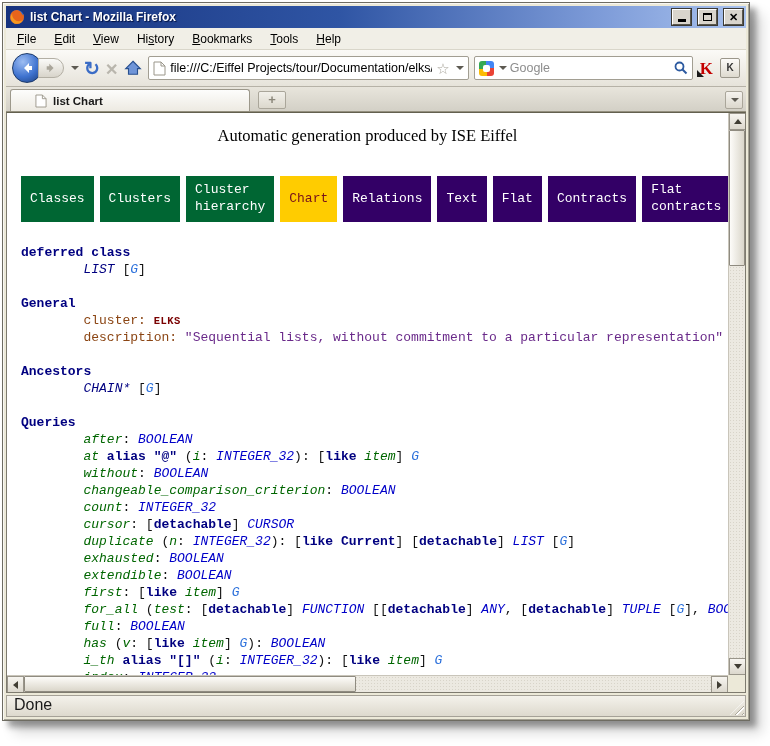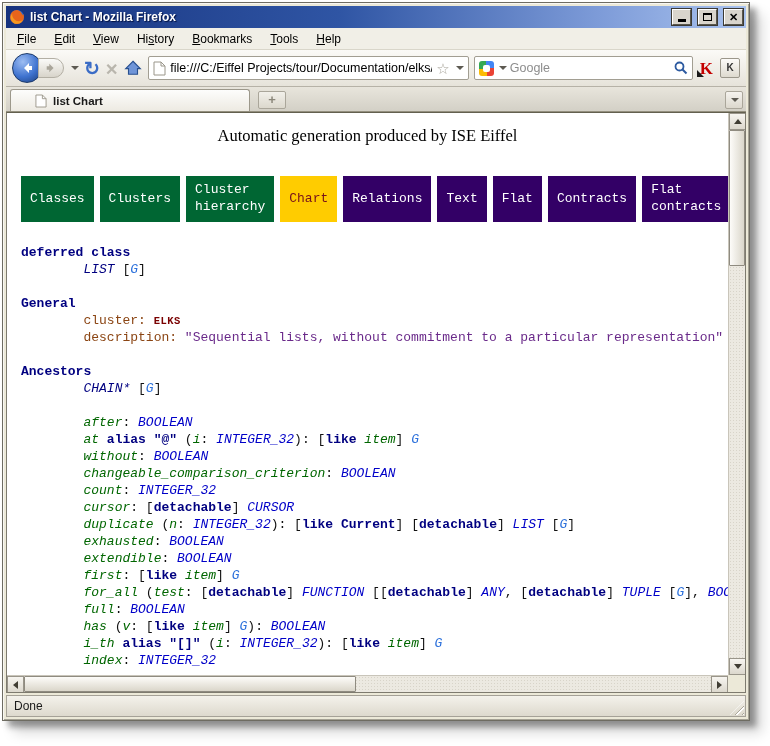--- a/index.html
+++ b/index.html
@@ -101,21 +101,21 @@
   .hscroll .sb-right { right:0; top:0; }
   .tri { width:0; height:0; }
   .tri-up    { border-left:4px solid transparent; border-right:4px solid transparent; border-bottom:5px solid #403d33; }
   .tri-down  { border-left:4px solid transparent; border-right:4px solid transparent; border-top:5px solid #403d33; }
   .tri-left  { border-top:4px solid transparent; border-bottom:4px solid transparent; border-right:5px solid #403d33; }
   .tri-right { border-top:4px solid transparent; border-bottom:4px solid transparent; border-left:5px solid #403d33; }
   .v-thumb { position:absolute; left:0; top:17px; width:16px; height:136px; background:linear-gradient(90deg,#fdfcf9,#dad6ca); border:1px solid #8f8b80; border-radius:1px; }
   .h-thumb { position:absolute; top:0; left:17px; width:46%; height:16px; background:linear-gradient(#fdfcf9,#dad6ca); border:1px solid #8f8b80; border-radius:1px; }
 
   
-  .statusbar { height:22px; flex:0 0 22px; margin-top:2px; background:linear-gradient(#f4f2eb,#ddd9cd); border:1px solid #a5a197; display:flex; align-items:center; padding:0 7px; font-size:12px; color:#1a1a1a; position:relative; }
+  .statusbar { height:22px; flex:0 0 22px; margin-top:2px; background:linear-gradient(#f4f2eb,#ddd9cd); border:1px solid #a5a197; display:flex; padding:0 7px; font-size:16px; color:#1a1a1a; position:relative; }
   .grip { position:absolute; right:1px; bottom:1px; width:14px; height:14px;
     background:repeating-linear-gradient(135deg, transparent 0 3px, #aba79a 3px 4px, #fff 4px 5px);
     clip-path:polygon(100% 0, 100% 100%, 0 100%); }
 
   svg { display:block; }
 </style>
 </head>
 <body>
 
 <div class="desktop">
@@ -220,20 +220,21 @@
             <div class="code-line"><span class="seg-k">deferred class</span></div>
             <div class="code-line"><span class="seg-p">        </span><span class="seg-cl">LIST</span><span class="seg-p"> [</span><span class="seg-g">G</span><span class="seg-p">]</span></div>
             <div class="code-line"></div>
             <div class="code-line"><span class="seg-k">General</span></div>
             <div class="code-line"><span class="seg-p">        </span><span class="seg-lbl">cluster: </span><span class="seg-elks">ELKS</span></div>
             <div class="code-line"><span class="seg-p">        </span><span class="seg-lbl">description: </span><span class="seg-str">"Sequential lists, without commitment to a particular representation"</span></div>
             <div class="code-line"></div>
             <div class="code-line"><span class="seg-k">Ancestors</span></div>
             <div class="code-line"><span class="seg-p">        </span><span class="seg-cl">CHAIN*</span><span class="seg-p"> [</span><span class="seg-g">G</span><span class="seg-p">]</span></div>
             <div class="code-line"></div>
+            <div class="code-line"><span class="seg-k">Queries</span></div>
             <div class="code-line"><span class="seg-p">        </span><span class="seg-f">after</span><span class="seg-p">: </span><span class="seg-t">BOOLEAN</span></div>
             <div class="code-line"><span class="seg-p">        </span><span class="seg-f">at</span><span class="seg-p"> </span><span class="seg-k">alias "@"</span><span class="seg-p"> (</span><span class="seg-f">i</span><span class="seg-p">: </span><span class="seg-t">INTEGER_32</span><span class="seg-p">): [</span><span class="seg-k">like</span><span class="seg-p"> </span><span class="seg-f">item</span><span class="seg-p">] </span><span class="seg-g">G</span></div>
             <div class="code-line"><span class="seg-p">        </span><span class="seg-f">without</span><span class="seg-p">: </span><span class="seg-t">BOOLEAN</span></div>
             <div class="code-line"><span class="seg-p">        </span><span class="seg-f">changeable_comparison_criterion</span><span class="seg-p">: </span><span class="seg-t">BOOLEAN</span></div>
             <div class="code-line"><span class="seg-p">        </span><span class="seg-f">count</span><span class="seg-p">: </span><span class="seg-t">INTEGER_32</span></div>
             <div class="code-line"><span class="seg-p">        </span><span class="seg-f">cursor</span><span class="seg-p">: [</span><span class="seg-k">detachable</span><span class="seg-p">] </span><span class="seg-t">CURSOR</span></div>
             <div class="code-line"><span class="seg-p">        </span><span class="seg-f">duplicate</span><span class="seg-p"> (</span><span class="seg-f">n</span><span class="seg-p">: </span><span class="seg-t">INTEGER_32</span><span class="seg-p">): [</span><span class="seg-k">like</span><span class="seg-p"> </span><span class="seg-k">Current</span><span class="seg-p">] [</span><span class="seg-k">detachable</span><span class="seg-p">] </span><span class="seg-t">LIST</span><span class="seg-p"> [</span><span class="seg-g">G</span><span class="seg-p">]</span></div>
             <div class="code-line"><span class="seg-p">        </span><span class="seg-f">exhausted</span><span class="seg-p">: </span><span class="seg-t">BOOLEAN</span></div>
             <div class="code-line"><span class="seg-p">        </span><span class="seg-f">extendible</span><span class="seg-p">: </span><span class="seg-t">BOOLEAN</span></div>
             <div class="code-line"><span class="seg-p">        </span><span class="seg-f">first</span><span class="seg-p">: [</span><span class="seg-k">like</span><span class="seg-p"> </span><span class="seg-f">item</span><span class="seg-p">] </span><span class="seg-g">G</span></div>

